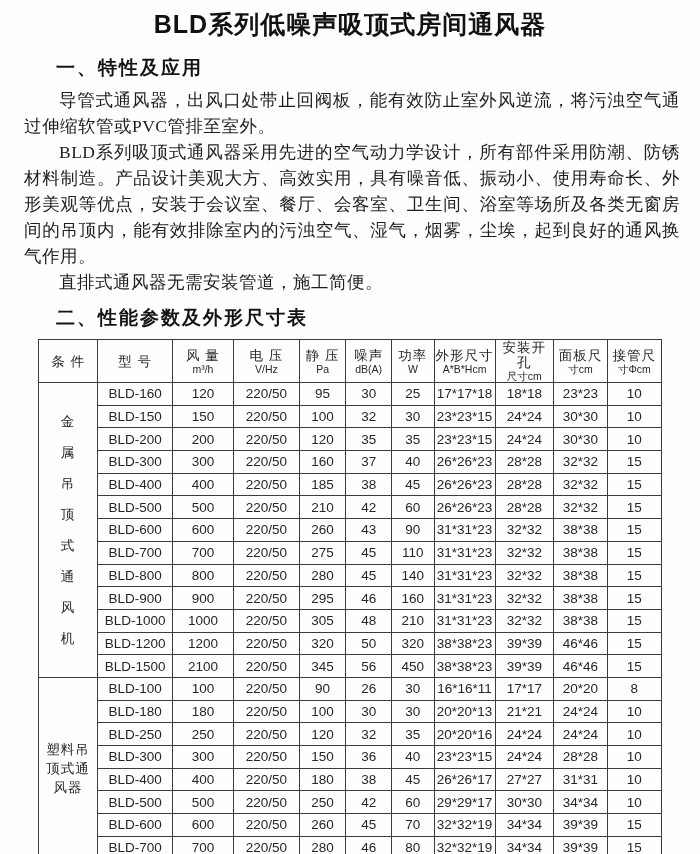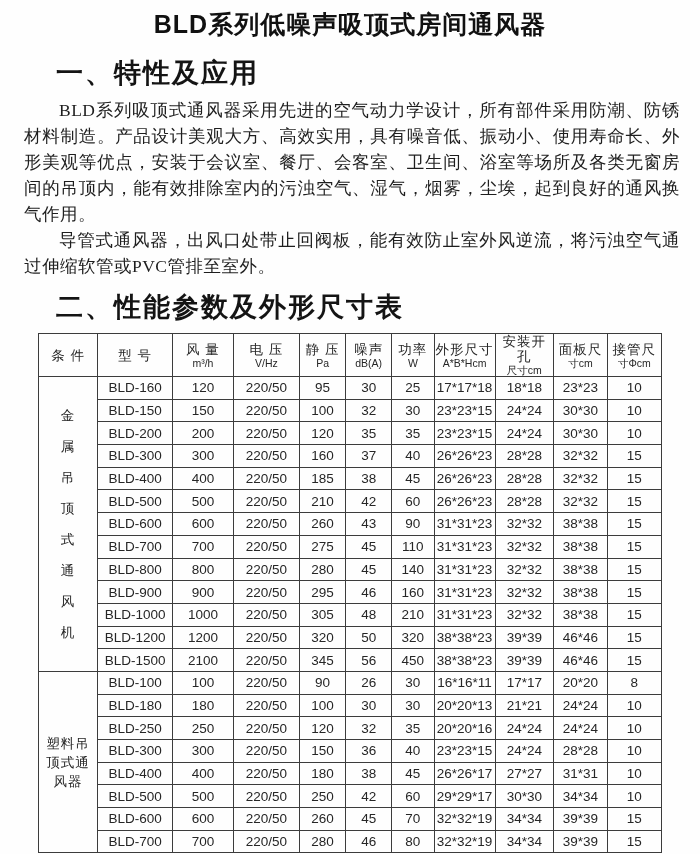--- a/index.html
+++ b/index.html
@@ -7,21 +7,21 @@
   .page {
     width:700px; height:854px; margin:0 auto; background:#fefefe;
     color:#1c1c1c; overflow:hidden; position:relative;
     font-family:"Liberation Serif", serif;
   }
   .doc-title {
     text-align:center; font-size:25px; font-weight:bold; letter-spacing:1px;
     padding-top:8px; font-family:"Liberation Sans", sans-serif; color:#111;
   }
   .section-heading {
-    font-size:27px; font-weight:bold; color:#141414;
+    font-size:19px; font-weight:bold; color:#141414;
     margin:14px 16px 6px 56px; letter-spacing:2px;
     font-family:"Liberation Sans", sans-serif;
   }
   .section-heading.second { margin-top:10px; margin-bottom:8px; }
   .body-text { margin:0 20px 0 24px; }
   .body-text p {
     font-size:17.5px; line-height:26px; text-align:justify;
     text-indent:2em; color:#1e1e1e; letter-spacing:0.5px;
   }
   .spec-table {
@@ -47,22 +47,23 @@
 </head>
 <body>
 
 <div class="page">
 
   <h1 class="doc-title">BLD系列低噪声吸顶式房间通风器</h1>
 
   <h2 class="section-heading">一、特性及应用</h2>
 
   <div class="body-text">
+    <p>导管式通风器，出风口处带止回阀板，能有效防止室外风逆流，将污浊空气通过伸缩软管或PVC管排至室外。</p>
     <p>BLD系列吸顶式通风器采用先进的空气动力学设计，所有部件采用防潮、防锈材料制造。产品设计美观大方、高效实用，具有噪音低、振动小、使用寿命长、外形美观等优点，安装于会议室、餐厅、会客室、卫生间、浴室等场所及各类无窗房间的吊顶内，能有效排除室内的污浊空气、湿气，烟雾，尘埃，起到良好的通风换气作用。</p>
-    <p>导管式通风器，出风口处带止回阀板，能有效防止室外风逆流，将污浊空气通过伸缩软管或PVC管排至室外。</p>
+    <p>直排式通风器无需安装管道，施工简便。</p>
   </div>
 
   <h2 class="section-heading second">二、性能参数及外形尺寸表</h2>
 
   <table class="spec-table">
     <colgroup>
       <col style="width:9.5%">
       <col style="width:12.0%">
       <col style="width:9.8%">
       <col style="width:10.6%">

